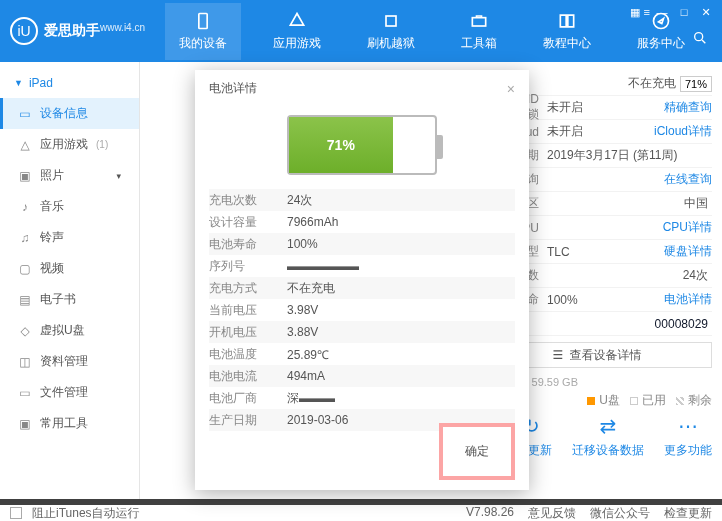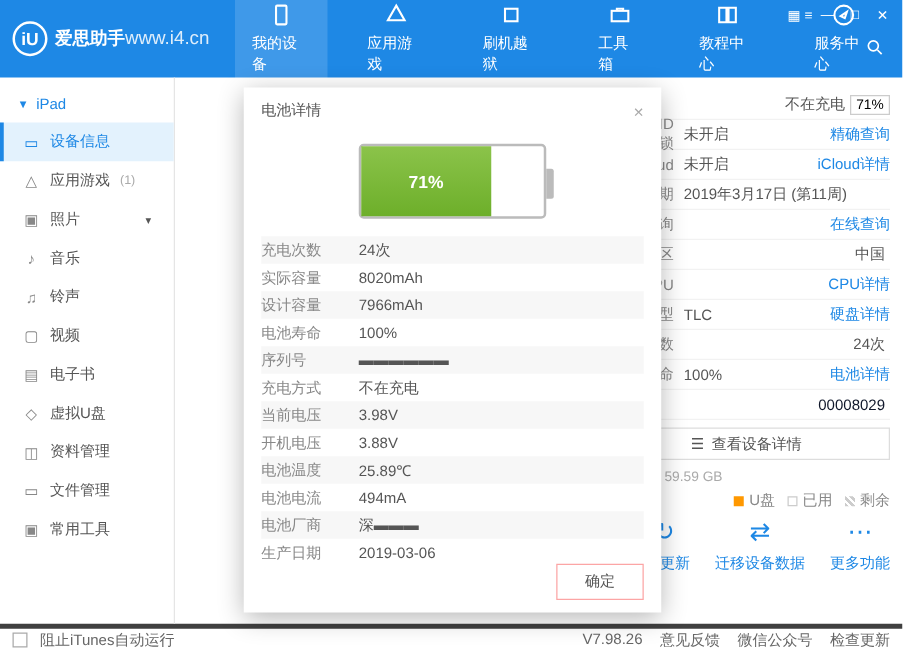--- a/index.html
+++ b/index.html
@@ -1,22 +1,22 @@
 <!DOCTYPE html>
 <html><head>
 <meta charset="utf-8">
 <style>
 *{margin:0;padding:0;box-sizing:border-box;font-family:"Microsoft YaHei",sans-serif;font-size:12px}
 body{background:#fff;width:722px;height:521px;overflow:hidden;position:relative}
 .header{background:#1e88e5;height:62px;display:flex;align-items:center;padding:0 10px;color:#fff}
 .logo{display:flex;align-items:center;gap:6px;margin-right:20px}
-.logo-icon{width:28px;height:28px;border:2px solid #fff;border-radius:50%;display:flex;align-items:center;justify-content:center;font-weight:bold;font-size:14px}
+.logo-icon{width:28px;height:28px;border:2px solid #fff;border-radius:50%;display:flex;align-items:center;justify-content:center;font-weight:normal;font-size:14px}
 .logo-text{display:flex;}
 .logo-text span:first-child{font-size:14px;font-weight:bold}
-.logo-text span:last-child{font-size:15px;opacity:.85}
+.logo-text span:last-child{font-size:10px;opacity:.85}
 .nav{display:flex;gap:18px;flex:1}
 .nav-item{display:flex;flex-direction:column;align-items:center;padding:8px 14px;cursor:pointer;gap:4px}
 .nav-item.active{background:rgba(255,255,255,.15)}
 .nav-icon{width:20px;height:20px}
 .window-controls{position:absolute;top:4px;right:6px;display:flex;gap:2px}
 .window-controls span{width:20px;height:16px;display:flex;align-items:center;justify-content:center;font-size:11px;cursor:pointer;color:#fff}
 .search-icon{position:absolute;top:30px;right:14px;color:#fff}
 .body{display:flex;height:437px}
 .sidebar{width:140px;border-right:1px solid #e5e5e5;padding-top:6px}
 .device-header{color:#1e88e5;padding:8px 14px;font-size:13px;display:flex;align-items:center;gap:6px}
@@ -34,37 +34,37 @@
 .info-link{color:#1e88e5;margin-left:auto;cursor:pointer}
 .pct-box{border:1px solid #ccc;padding:1px 4px;font-size:11px;margin-left:4px}
 .device-details-btn{width:100%;height:26px;border:1px solid #ddd;background:#fff;color:#555;display:flex;align-items:center;justify-content:center;gap:6px;margin-top:6px;cursor:pointer}
 .storage-text{text-align:left;color:#aaa;font-size:11px;margin-top:8px}
 .legend{display:flex;gap:10px;justify-content:flex-end;margin-top:4px;font-size:11px;color:#888}
 .legend span{display:flex;align-items:center;gap:4px}
 .legend i{width:8px;height:8px;display:inline-block}
 .tools-row{position:absolute;bottom:40px;right:10px;display:flex;gap:20px;color:#1e88e5;font-size:11px}
 .tools-row div{display:flex;flex-direction:column;align-items:center;gap:4px;cursor:pointer}
 .tool-icon{font-size:20px}
-.footer{height:22px;border-top:4px solid #404040;display:flex;align-items:center;padding:0 10px;color:#666;font-size:11px;gap:10px}
+.footer{height:22px;border-top:6px solid #404040;display:flex;align-items:center;padding:0 10px;color:#666;font-size:11px;gap:10px}
 .footer .right{margin-left:auto;display:flex;gap:14px}
 .chk{width:12px;height:12px;border:1px solid #aaa;display:inline-block}
 .modal{position:absolute;left:195px;top:70px;width:334px;height:420px;background:#fff;box-shadow:0 4px 20px rgba(0,0,0,.3);z-index:100}
 .modal-title{padding:10px 14px;color:#555;font-size:13px;display:flex;justify-content:space-between;align-items:center}
 .close-x{color:#aaa;cursor:pointer;font-size:14px}
 .battery-visual{display:flex;justify-content:center;padding:8px 0 14px}
 .battery{width:150px;height:60px;border:2px solid #bbb;border-radius:4px;position:relative;background:#fff}
 .battery:after{content:"";position:absolute;right:-8px;top:18px;width:6px;height:24px;background:#bbb;border-radius:0 2px 2px 0}
 .battery-fill{height:100%;background:linear-gradient(#8bc34a,#6daf2a);width:71%;display:flex;align-items:center;justify-content:center;color:#fff;font-weight:bold;font-size:14px}
 .detail-table{padding:0 14px}
 .detail-row{display:flex;height:22px;align-items:center;font-size:11px}
 .detail-row:nth-child(odd){background:#f7f7f7}
 .detail-label{width:78px;color:#888}
 .detail-value{color:#555}
 .modal-footer{position:absolute;bottom:10px;right:14px}
-.ok-btn{border:1px solid #fca5a5;background:#fff;padding:5px 22px;cursor:pointer;color:#555}
+.ok-btn{border:4px solid #fca5a5;background:#fff;padding:16px 22px;cursor:pointer;color:#555}
 .preview-img{position:absolute;left:198px;top:95px;width:115px;height:160px;background:linear-gradient(135deg,#f5a58e 0%,#e8825d 40%,#d46a4f 60%,#3b4a6b 100%);border-radius:6px;z-index:1}
 .install-icon{position:absolute;left:176px;bottom:52px;color:#1e88e5;display:flex;flex-direction:column;align-items:center;gap:4px;font-size:11px;z-index:1}
 </style>
 </head>
 <body>
 
 <div class="header">
   <div class="logo">
     <div class="logo-icon">iU</div>
     <div class="logo-text">
@@ -291,24 +291,20 @@
     <div class="battery">
         <div class="battery-fill">71%</div>
       </div>
   </div>
   <div class="detail-table" id="detail-table">
       <div class="detail-row">
         <span class="detail-label">充电次数</span>
         <span class="detail-value">24次</span>
       </div>
       <div class="detail-row">
-        <span class="detail-label">实际容量</span>
-        <span class="detail-value">8020mAh</span>
-      </div>
-      <div class="detail-row">
         <span class="detail-label">设计容量</span>
         <span class="detail-value">7966mAh</span>
       </div>
       <div class="detail-row">
         <span class="detail-label">电池寿命</span>
         <span class="detail-value">100%</span>
       </div>
       <div class="detail-row">
         <span class="detail-label">序列号</span>
         <span class="detail-value">▬▬▬▬▬▬</span>

